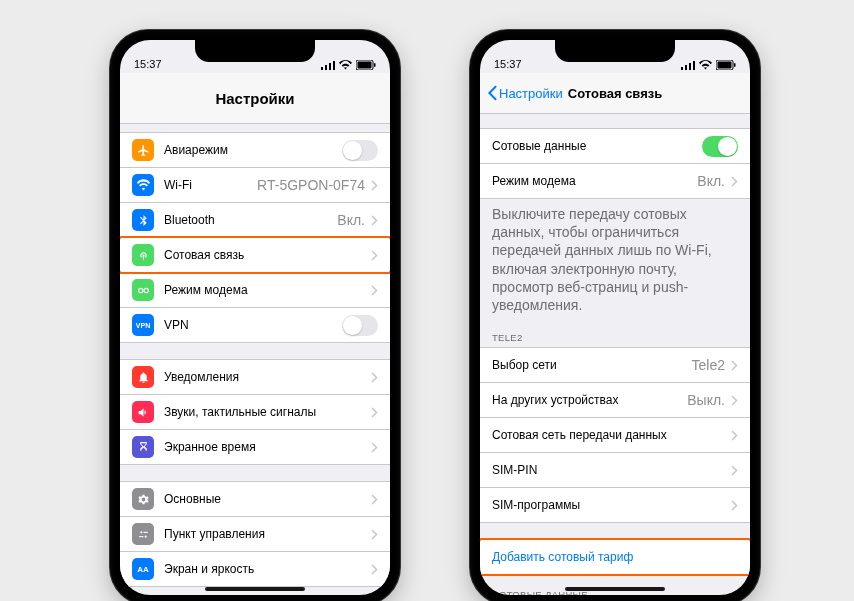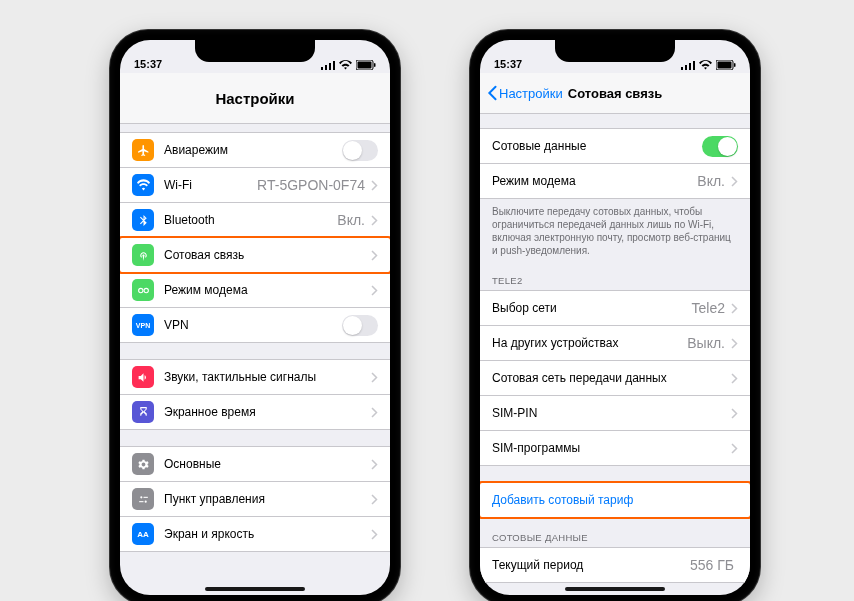--- a/index.html
+++ b/index.html
@@ -2,21 +2,21 @@
 <html><head>
 <meta charset="utf-8">
 <style>
   html,body{margin:0;padding:0;background:#ececec;font-family:-apple-system,"Helvetica Neue",Arial,sans-serif}
   .canvas{width:854px;height:601px;position:relative;background:#ececec;overflow:hidden}
   .phone{position:absolute;top:30px;width:270px;height:555px;background:#000;border-radius:38px;padding:10px;box-shadow:0 0 0 1px #333,0 8px 24px rgba(0,0,0,.25),inset 0 0 6px rgba(255,255,255,.06)}
   .phone.left{left:110px}
   .phone.right{left:470px}
   .screen{width:100%;height:100%;background:#efeff4;border-radius:30px;overflow:hidden;position:relative}
   .notch{position:absolute;top:0;left:50%;transform:translateX(-50%);width:120px;height:22px;background:#000;border-bottom-left-radius:14px;border-bottom-right-radius:14px;z-index:10}
-  .statusbar{height:30px;display:flex;justify-content:space-between;align-items:flex-end;padding:0 14px 3px;font-size:11px;font-weight:700;color:#000}
+  .statusbar{height:30px;display:flex;justify-content:space-between;align-items:flex-end;padding:0 14px 3px;font-size:11px;font-weight:400;color:#000}
   .status-icons{display:flex;gap:4px;align-items:center}
   .header{background:#f7f7f8;border-bottom:1px solid #c8c7cc;position:relative;min-height:40px;display:flex;align-items:center;justify-content:center}
   .header .title{font-size:13px;font-weight:600;color:#000}
   .header .back{position:absolute;left:6px;top:50%;transform:translateY(-50%);display:flex;align-items:center;color:#007aff;font-size:13px;gap:1px}
   .header .back svg{width:12px;height:16px}
   .content{height:calc(100% - 70px);overflow:hidden}
   .header.big{min-height:50px;justify-content:center}
   .header.big .title{font-size:15px;font-weight:700}
   .group{margin-top:16px}
   .group.tight{margin-top:10px}
@@ -27,21 +27,21 @@
   .cell .icon svg{width:13px;height:13px;fill:#fff}
   .cell .label{flex:1;white-space:nowrap;overflow:hidden;text-overflow:ellipsis}
   .cell .value{color:#8e8e93;font-size:14px;margin-right:4px}
   .cell .accent{color:#007aff}
   .chev{color:#c7c7cc;margin-left:2px}
   .chev svg{width:7px;height:11px;display:block}
   .switch{width:36px;height:21px;border-radius:11px;background:#e5e5ea;position:relative;flex:0 0 36px}
   .switch.on{background:#4cd964}
   .switch .knob{width:19px;height:19px;background:#fff;border-radius:50%;position:absolute;top:1px;left:1px;box-shadow:0 1px 2px rgba(0,0,0,.2)}
   .switch.on .knob{left:16px}
-  .hint{font-size:10px;color:#6d6d72;padding:6px 12px 4px;line-height:1.3}
+  .hint{font-size:14px;color:#6d6d72;padding:6px 12px 4px;line-height:1.3}
   .section-label{font-size:9.5px;color:#6d6d72;padding:14px 12px 4px;text-transform:uppercase;letter-spacing:.3px}
   .highlight{position:absolute;border:2px solid #ff6100;border-radius:4px;pointer-events:none;z-index:5}
   .homebar{position:absolute;bottom:4px;left:50%;transform:translateX(-50%);width:100px;height:4px;background:#000;border-radius:3px;opacity:.9;z-index:9}
   .cells{}
   .cells .cell:not(:first-child) .icon{margin-left:0}
   .noiconpad .cell{padding-left:12px}
 </style>
 </head>
 <body>
 
@@ -146,20 +146,33 @@
             <span class="icon" style="background:#007aff;font-size:7px;font-weight:700;color:#fff">VPN</span>
             <span class="label">VPN</span>
             <span class="switch">
                 <span class="knob"></span>
               </span>
           </div>
         </div>
 
         <div class="group cells">
           <div class="cell">
+            <span class="icon" style="background:#ff3b30">
+                <svg viewBox="0 0 24 24">
+                  <path d="M12 22c1.1 0 2-.9 2-2h-4c0 1.1.9 2 2 2zm6-6v-5c0-3.1-1.6-5.6-4.5-6.3V4c0-.8-.7-1.5-1.5-1.5S10.5 3.2 10.5 4v.7C7.6 5.4 6 7.9 6 11v5l-2 2v1h16v-1l-2-2z"></path>
+                </svg>
+              </span>
+            <span class="label">Уведомления</span>
+            <span class="chev">
+                <svg viewBox="0 0 7 11">
+                  <path d="M1 1l4.5 4.5L1 10" stroke="#c7c7cc" stroke-width="1.5" fill="none"></path>
+                </svg>
+              </span>
+          </div>
+          <div class="cell">
             <span class="icon" style="background:#ff2d55">
                 <svg viewBox="0 0 24 24">
                   <path d="M3 9v6h4l5 5V4L7 9H3zm13.5 3c0-1.8-1-3.3-2.5-4v8c1.5-.7 2.5-2.2 2.5-4z"></path>
                 </svg>
               </span>
             <span class="label">Звуки, тактильные сигналы</span>
             <span class="chev">
                 <svg viewBox="0 0 7 11">
                   <path d="M1 1l4.5 4.5L1 10" stroke="#c7c7cc" stroke-width="1.5" fill="none"></path>
                 </svg>

